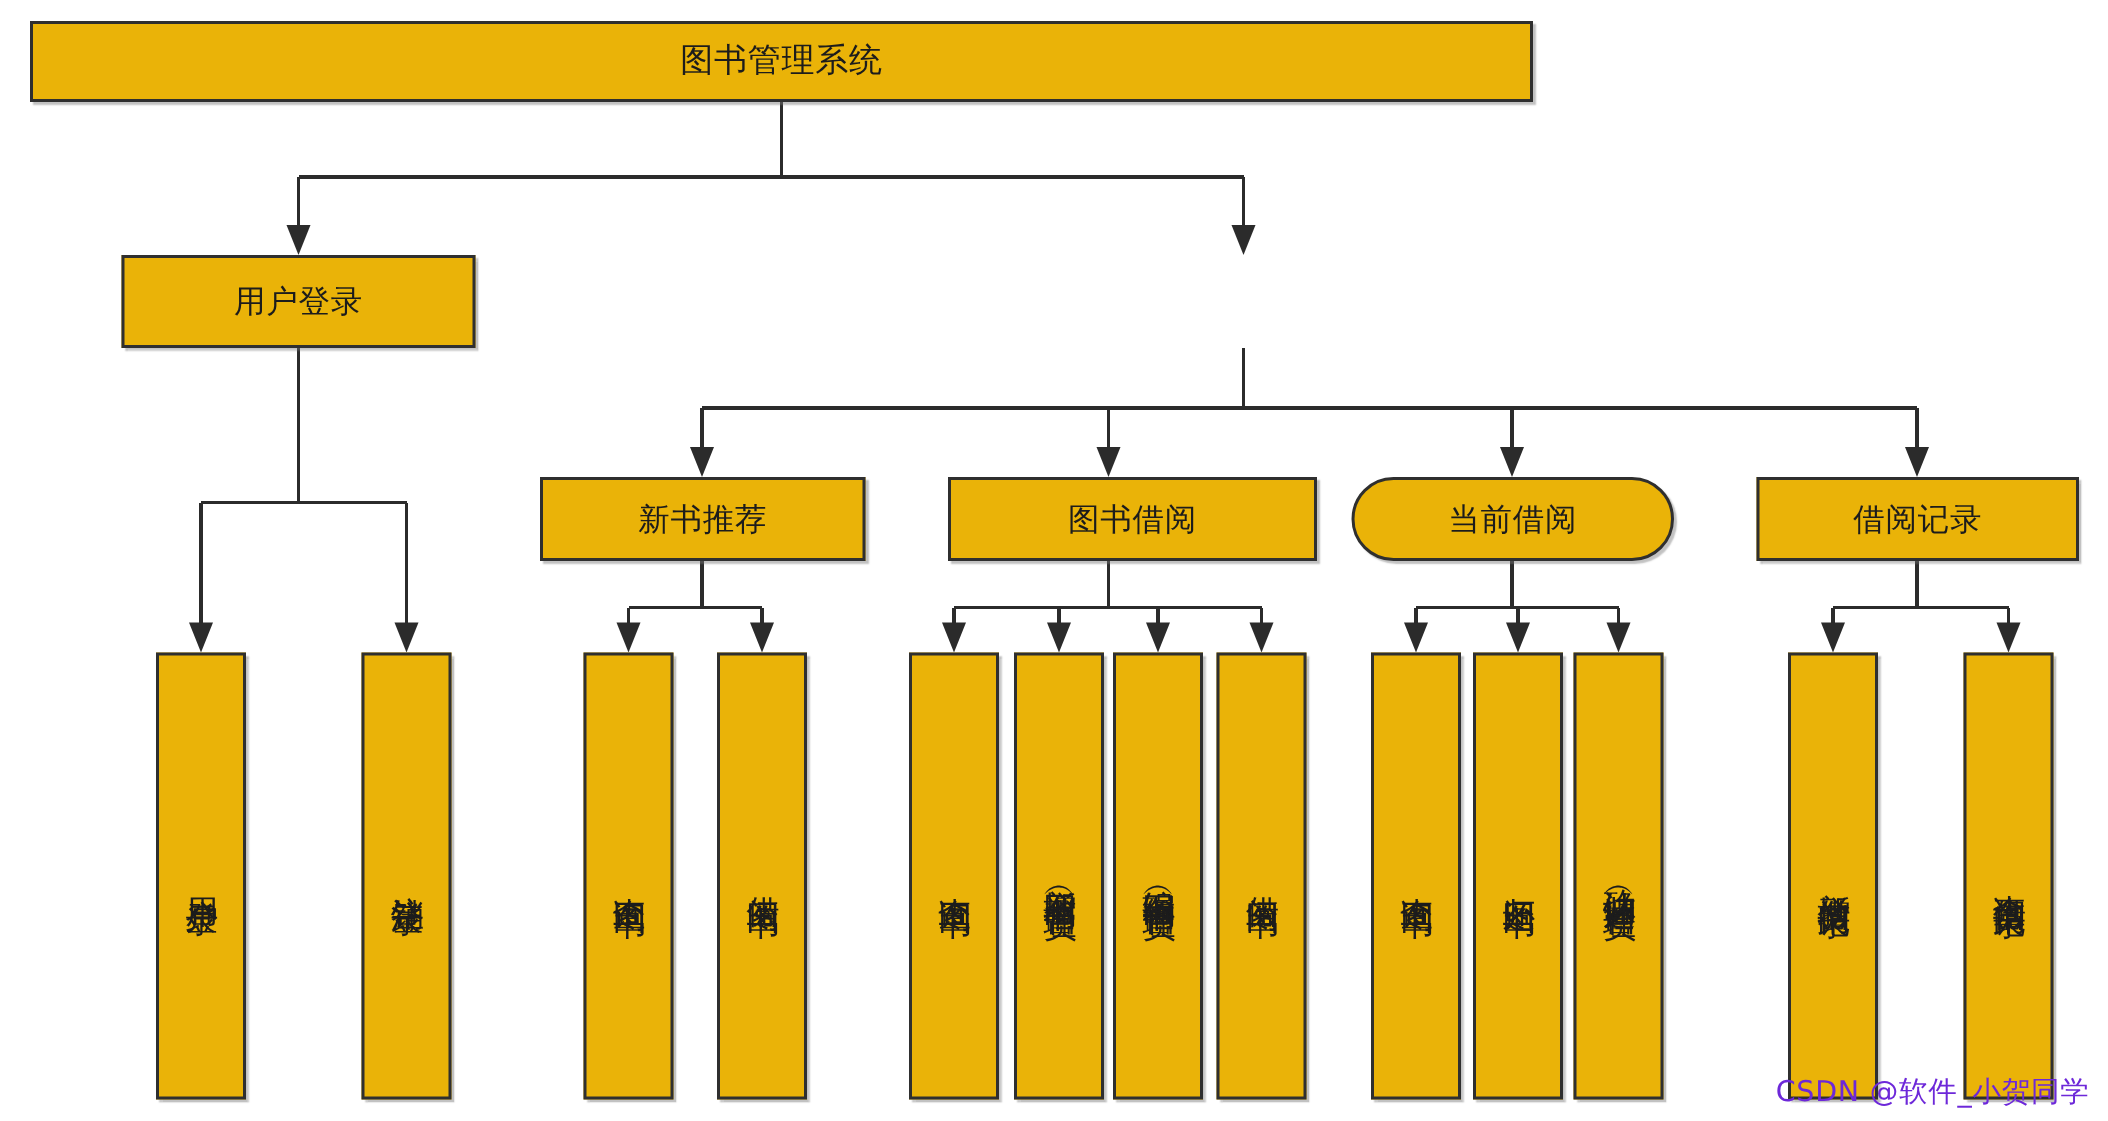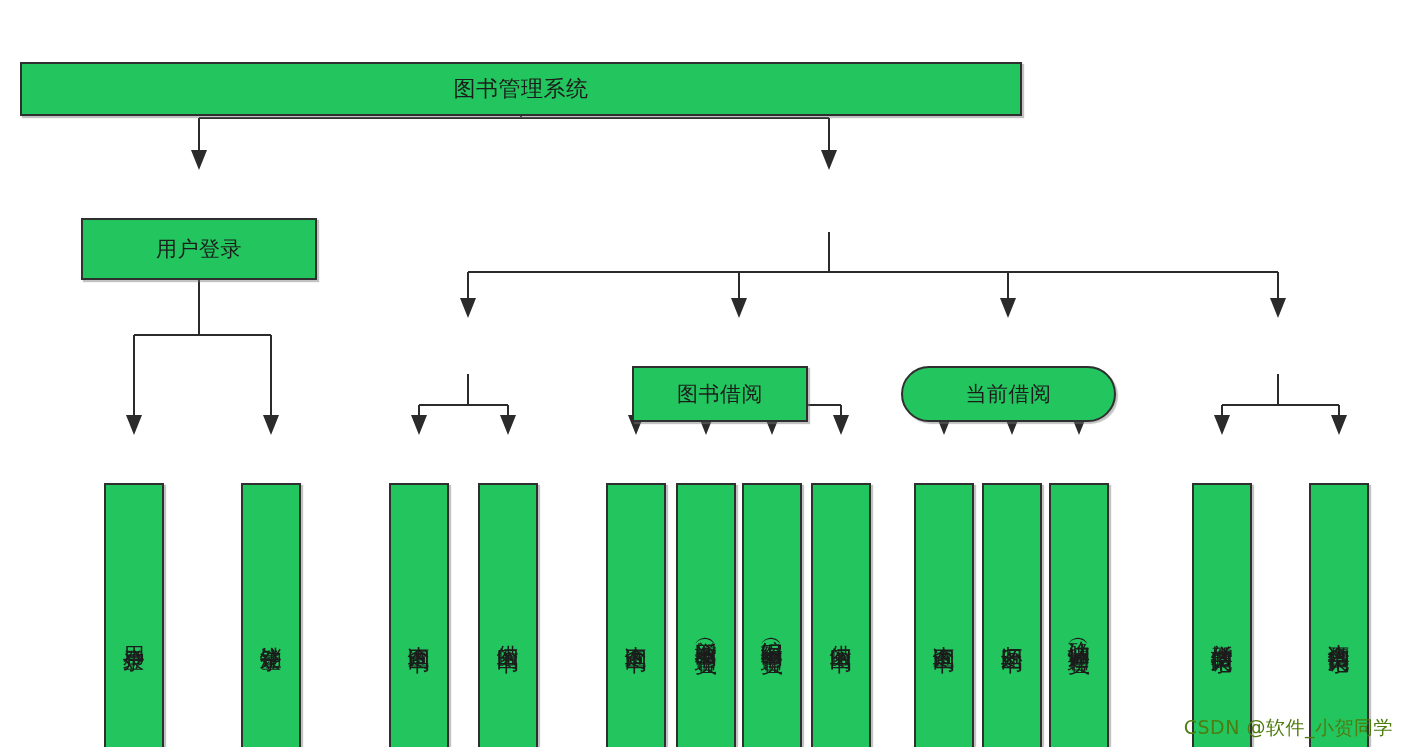--- a/index.html
+++ b/index.html
@@ -36,28 +36,27 @@
   }
   #wires polygon.arrowhead {
     fill: #2b2b2b;
     stroke: none;
   }
 
   
   .node {
     position: absolute;
     box-sizing: border-box;
-    background: #22c55e;
+    background: #eab308;
     border: 2.5px solid #2f2f2f;
     box-shadow: 2px 2px 1px rgba(120,120,120,0.45);
     display: flex;
     align-items: center;
     justify-content: center;
     color: #1c1c1c;
-    margin-top: 48px;
   }
   .node .label {
     display: block;
     text-align: center;
     line-height: 1.18;
     letter-spacing: 0.5px;
   }
   
   .node.horiz .label {
     font-size: 21px;
@@ -81,21 +80,21 @@
     white-space: nowrap;
     max-height: 280px;
   }
 
   
   #watermark {
     position: absolute;
     right: 12px;
     bottom: 6px;
     font-size: 19px;
-    color: #4d7c0f;
+    color: #6d28d9;
     letter-spacing: 0.5px;
     white-space: nowrap;
     user-select: none;
   }
 </style>
 </head>
 <body>
 
 <div id="canvas">
 
@@ -163,29 +162,35 @@
 
   <div class="node horiz root" style="left:20px; top:14px; width:1002px; height:54px;">
     <span class="label">图书管理系统</span>
   </div>
 
   <div class="node horiz" style="left:81px; top:170px; width:236px; height:62px;">
     <span class="label">用户登录</span>
   </div>
 
 
-
-  <div class="node horiz" style="left:632px; top:318px; width:176px; height:56px;">
+  <div class="node horiz" style="left:360px; top:318px; width:217px; height:56px;">
+    <span class="label">新书推荐</span>
+  </div>
+
+  <div class="node horiz" style="left:632px; top:318px; width:246px; height:56px;">
     <span class="label">图书借阅</span>
   </div>
 
   <div class="node horiz" style="left:901px; top:318px; width:215px; height:56px;border-radius:28px;">
     <span class="label">当前借阅</span>
   </div>
 
+  <div class="node horiz" style="left:1171px; top:318px; width:215px; height:56px;">
+    <span class="label">借阅记录</span>
+  </div>
 
   <div class="node vert" style="left:104px; top:435px; width:60px; height:298px;">
     <span class="label">用户登录</span>
   </div>
 
   <div class="node vert" style="left:241px; top:435px; width:60px; height:298px;">
     <span class="label">注销登录</span>
   </div>
 
   <div class="node vert" style="left:389px; top:435px; width:60px; height:298px;">

